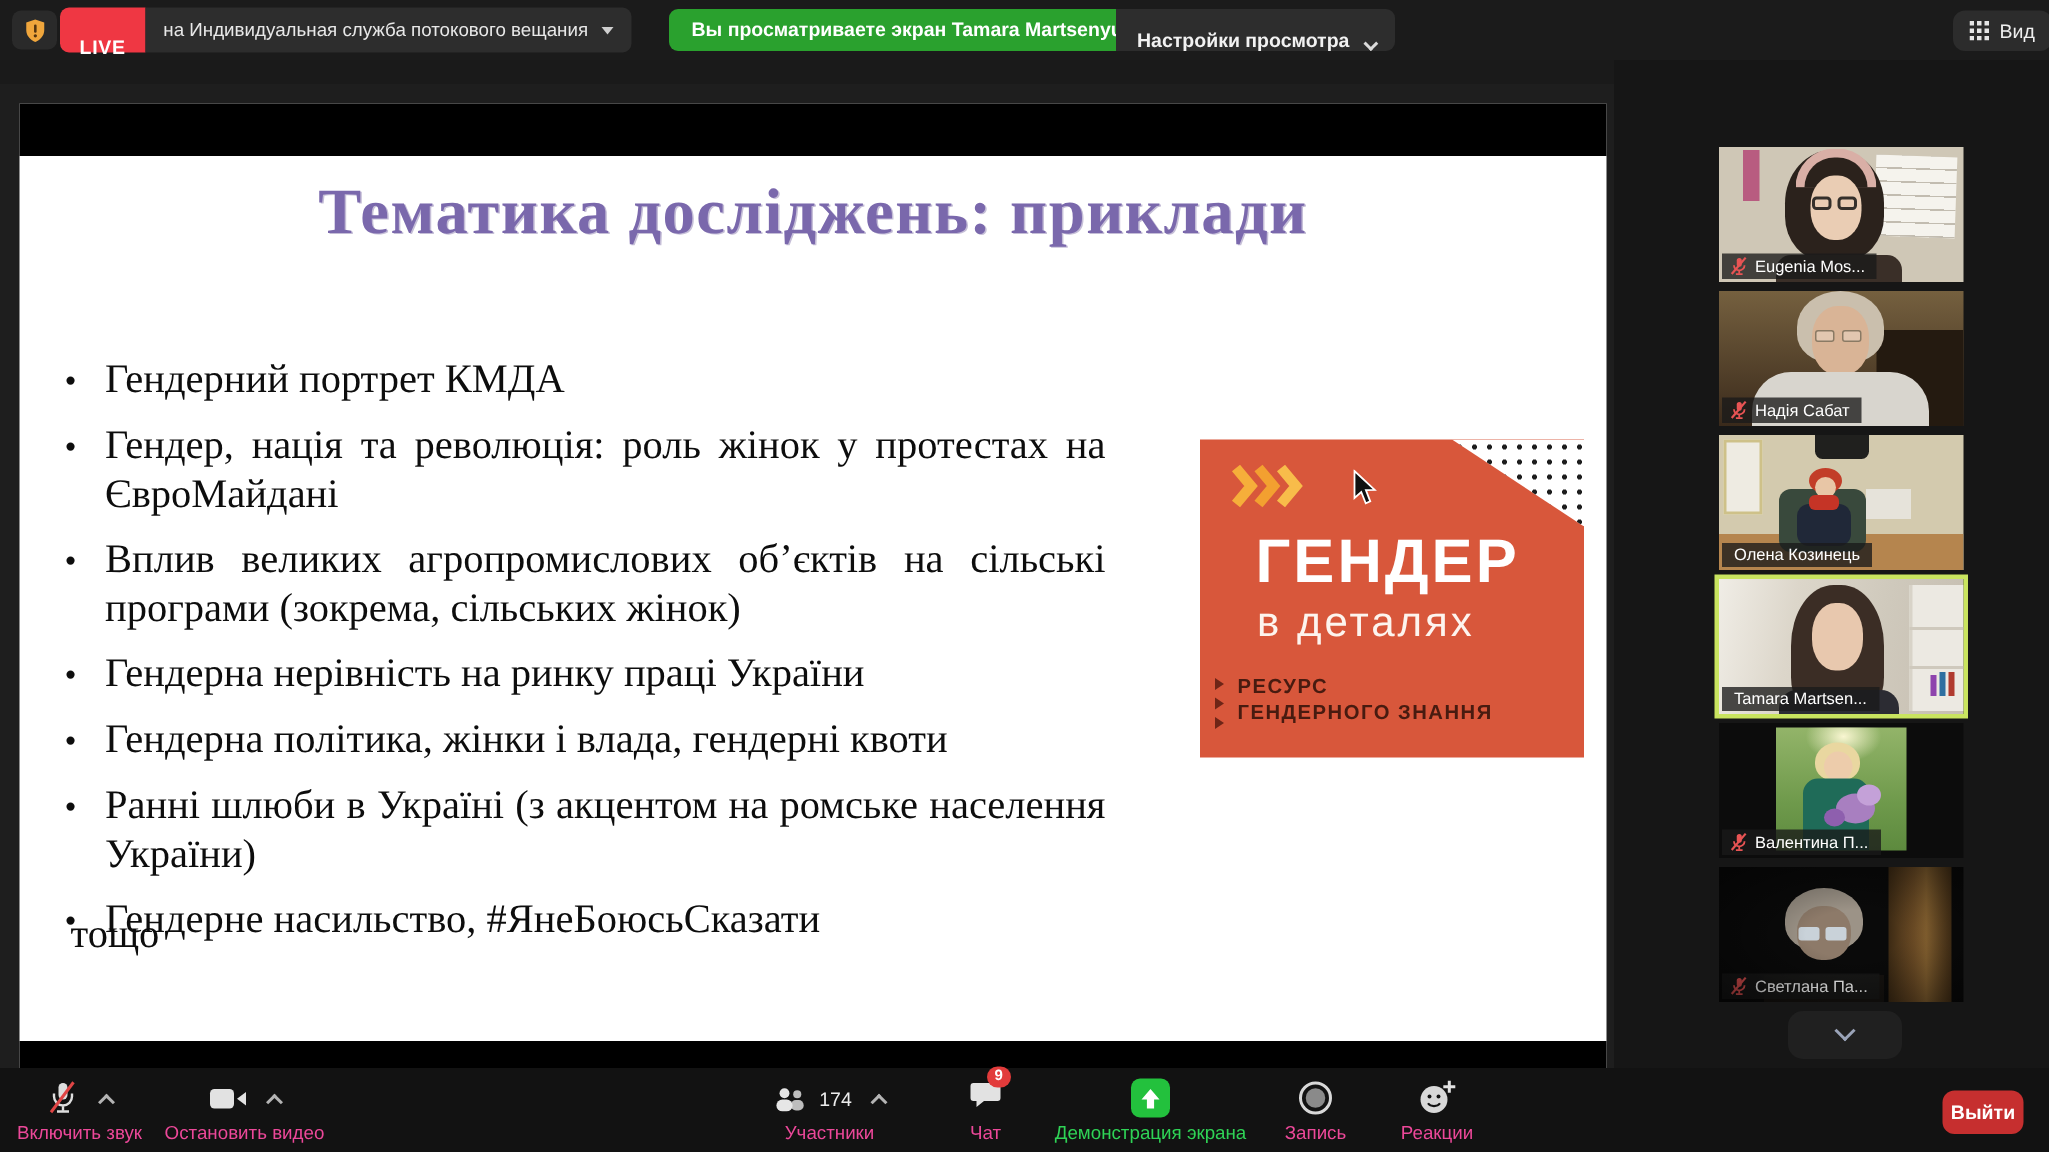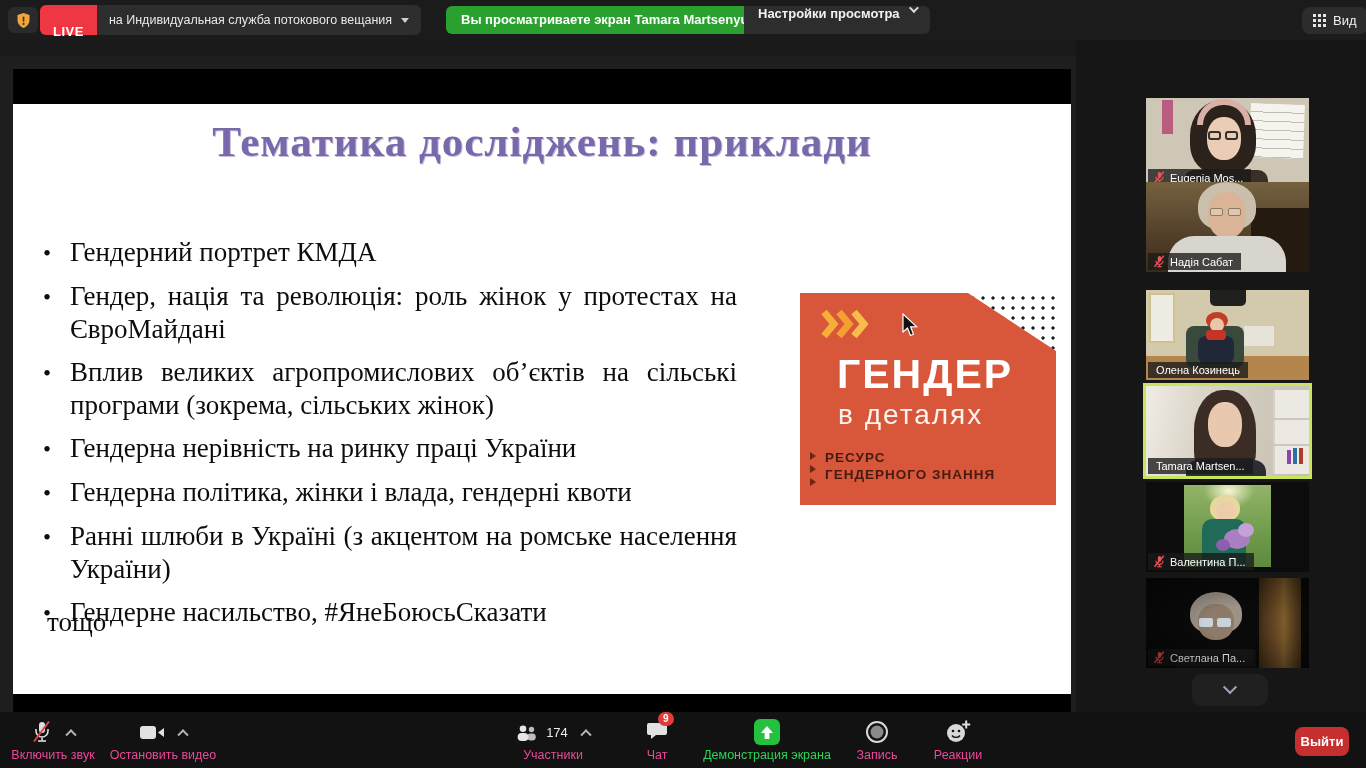--- a/index.html
+++ b/index.html
@@ -8,21 +8,21 @@
   .screen { position:relative; width:1366px; height:768px; background:#1a1a1a; overflow:hidden; }
 
   
   .topbar { position:absolute; left:0; top:0; width:1366px; height:40px; background:#1b1b1b; }
   .shield-btn { position:absolute; left:8px; top:7px; width:30px; height:26px; background:#2a2a2a; border-radius:6px; display:flex; align-items:center; justify-content:center; cursor:pointer; }
   .live-group { position:absolute; left:40px; top:5px; height:30px; display:flex; }
   .live-badge { background:#ef3743; color:#fff; font-weight:bold; font-size:13px; line-height:30px; padding:12px 13px; border-radius:6px 0 0 6px; letter-spacing:.5px; }
   .stream-pill { background:#2d2d2d; border:none; color:#e8e8e8; font-size:12.5px; display:flex; align-items:center; gap:9px; padding:0 12px; border-radius:0 6px 6px 0; cursor:pointer; font-family:inherit; }
   .caret-down { width:0; height:0; border-left:4px solid transparent; border-right:4px solid transparent; border-top:5px solid #cfcfcf; }
   .viewing-banner { position:absolute; left:446px; top:6px; height:28px; line-height:28px; background:#2aa12e; color:#fff; font-weight:bold; font-size:13px; padding:0 15px; border-radius:6px 0 0 6px; }
-  .view-settings { position:absolute; left:744px; top:6px; height:28px; background:#2d2d2d; border:none; color:#f2f2f2; font-weight:bold; font-size:13px; display:flex; align-items:flex-start; gap:9px; padding:0 14px; border-radius:0 6px 6px 0; cursor:pointer; font-family:inherit; }
+  .view-settings { position:absolute; left:744px; top:6px; height:28px; background:#2d2d2d; border:none; color:#f2f2f2; font-weight:bold; font-size:13px; display:flex; align-items:flex-end; gap:9px; padding:0 14px; border-radius:0 6px 6px 0; cursor:pointer; font-family:inherit; }
   .chev-down-sm { width:7px; height:7px; border-right:2px solid #dadada; border-bottom:2px solid #dadada; transform:rotate(45deg) translateY(-2px); }
   .view-btn { position:absolute; left:1302px; top:7px; height:27px; background:#2c2c2c; border:none; border-radius:8px; color:#efefef; font-size:13px; display:flex; align-items:center; gap:7px; padding:0 11px; cursor:pointer; font-family:inherit; }
 
   
   .share-area { position:absolute; left:0; top:56px; width:1076px; height:672px; background:#1e1e1e; }
   .slide { position:absolute; left:13px; top:13px; width:1058px; height:650px; background:#ffffff; }
   .bar-top { position:absolute; left:0; top:0; width:100%; height:35px; background:#000; }
   .bar-bottom { position:absolute; left:0; bottom:0; width:100%; height:25px; background:#000; }
   .slide-title { position:absolute; left:0; top:48px; width:100%; text-align:center; font-family:"Liberation Serif", serif; font-weight:bold; font-size:43px; color:#7a68ac; letter-spacing:1px; text-shadow:1px 1px 0 rgba(90,70,140,.35); }
   .bullets { position:absolute; left:30px; top:167px; width:694px; }
@@ -266,21 +266,21 @@
           <rect x="5.2" y="1" width="3.6" height="6.4" rx="1.8" fill="#e85454"></rect>
           <path d="M3.2 6.2 a3.8 3.8 0 0 0 7.6 0" fill="none" stroke="#e85454" stroke-width="1.3"></path>
           <line x1="7" y1="10.2" x2="7" y2="12.4" stroke="#e85454" stroke-width="1.3"></line>
           <line x1="4.6" y1="12.6" x2="9.4" y2="12.6" stroke="#e85454" stroke-width="1.3"></line>
           <line x1="1.6" y1="12.6" x2="11.6" y2="0.8" stroke="#e85454" stroke-width="1.6"></line>
         </svg>
         <span>Eugenia Mos...</span>
       </div>
     </div>
 
-    <div class="tile t2" style="top:142px">
+    <div class="tile t2" style="top:154px">
       <div class="furn"></div>
       <div class="hair"></div>
       <div class="face"></div>
       <div class="lensL"></div>
       <div class="lensR"></div>
       <div class="sweater"></div>
       <div class="name-tag">
         <svg width="13" height="13" viewBox="0 0 14 14">
           <rect x="5.2" y="1" width="3.6" height="6.4" rx="1.8" fill="#e85454"></rect>
           <path d="M3.2 6.2 a3.8 3.8 0 0 0 7.6 0" fill="none" stroke="#e85454" stroke-width="1.3"></path>

